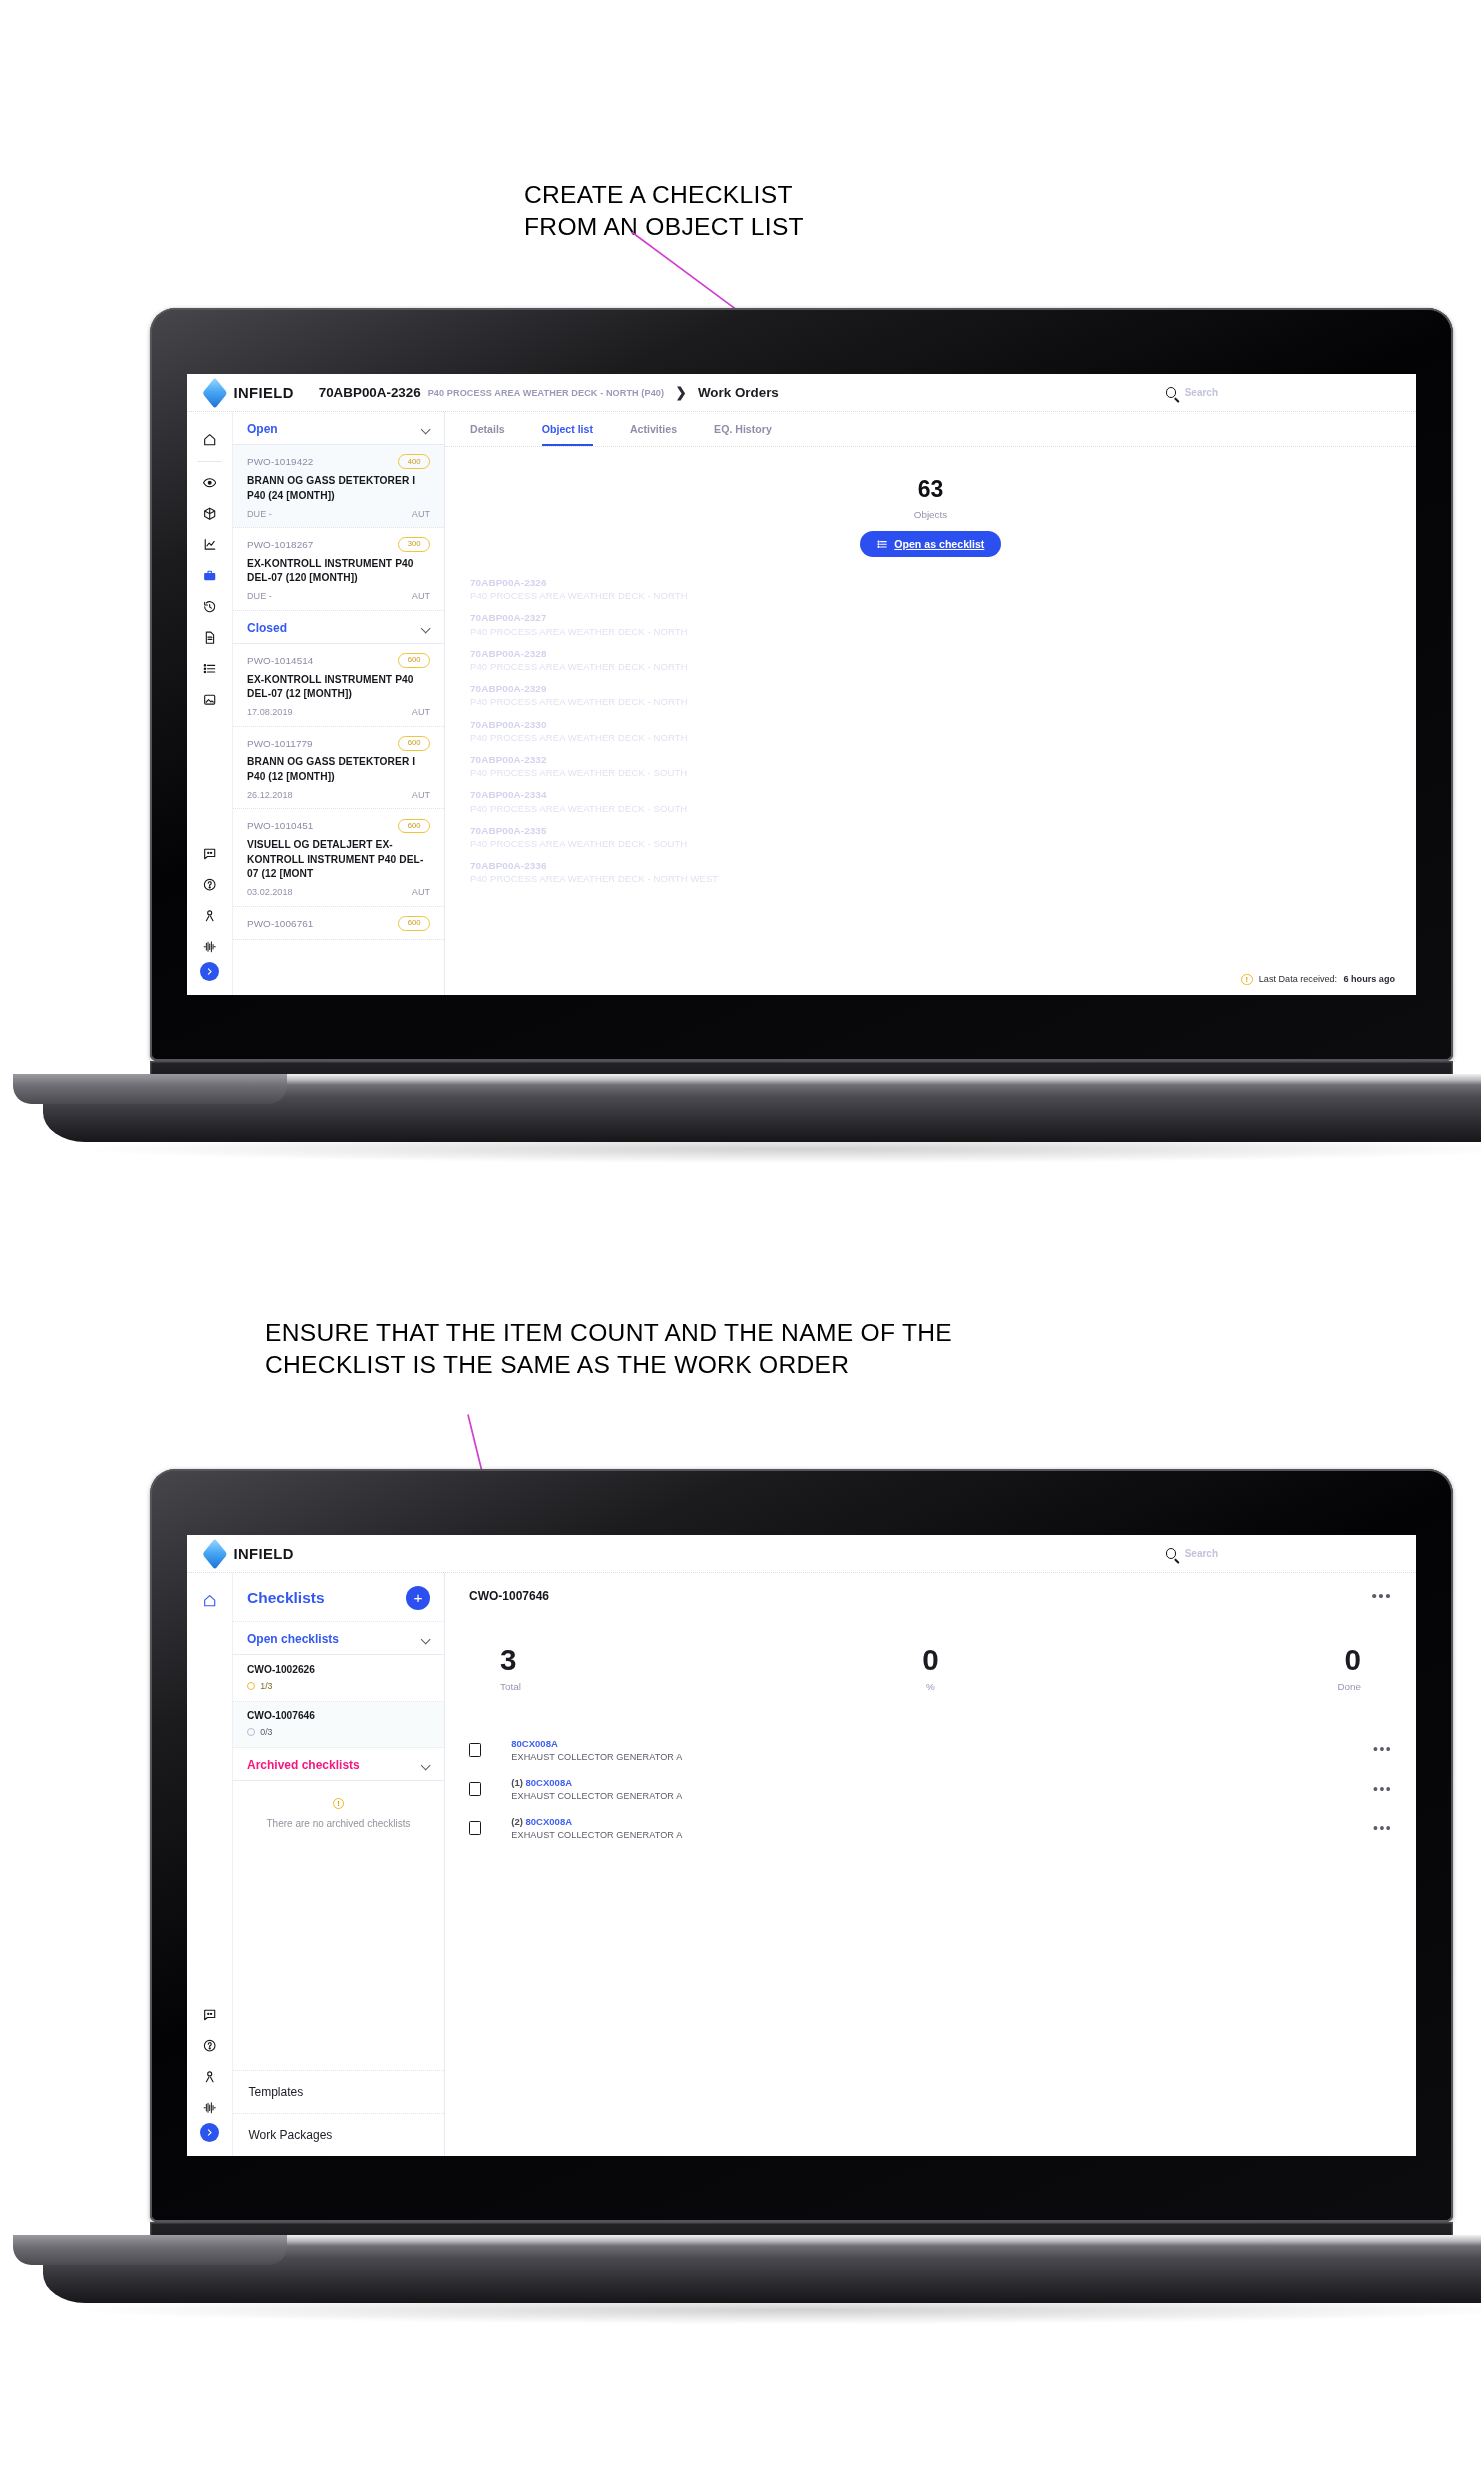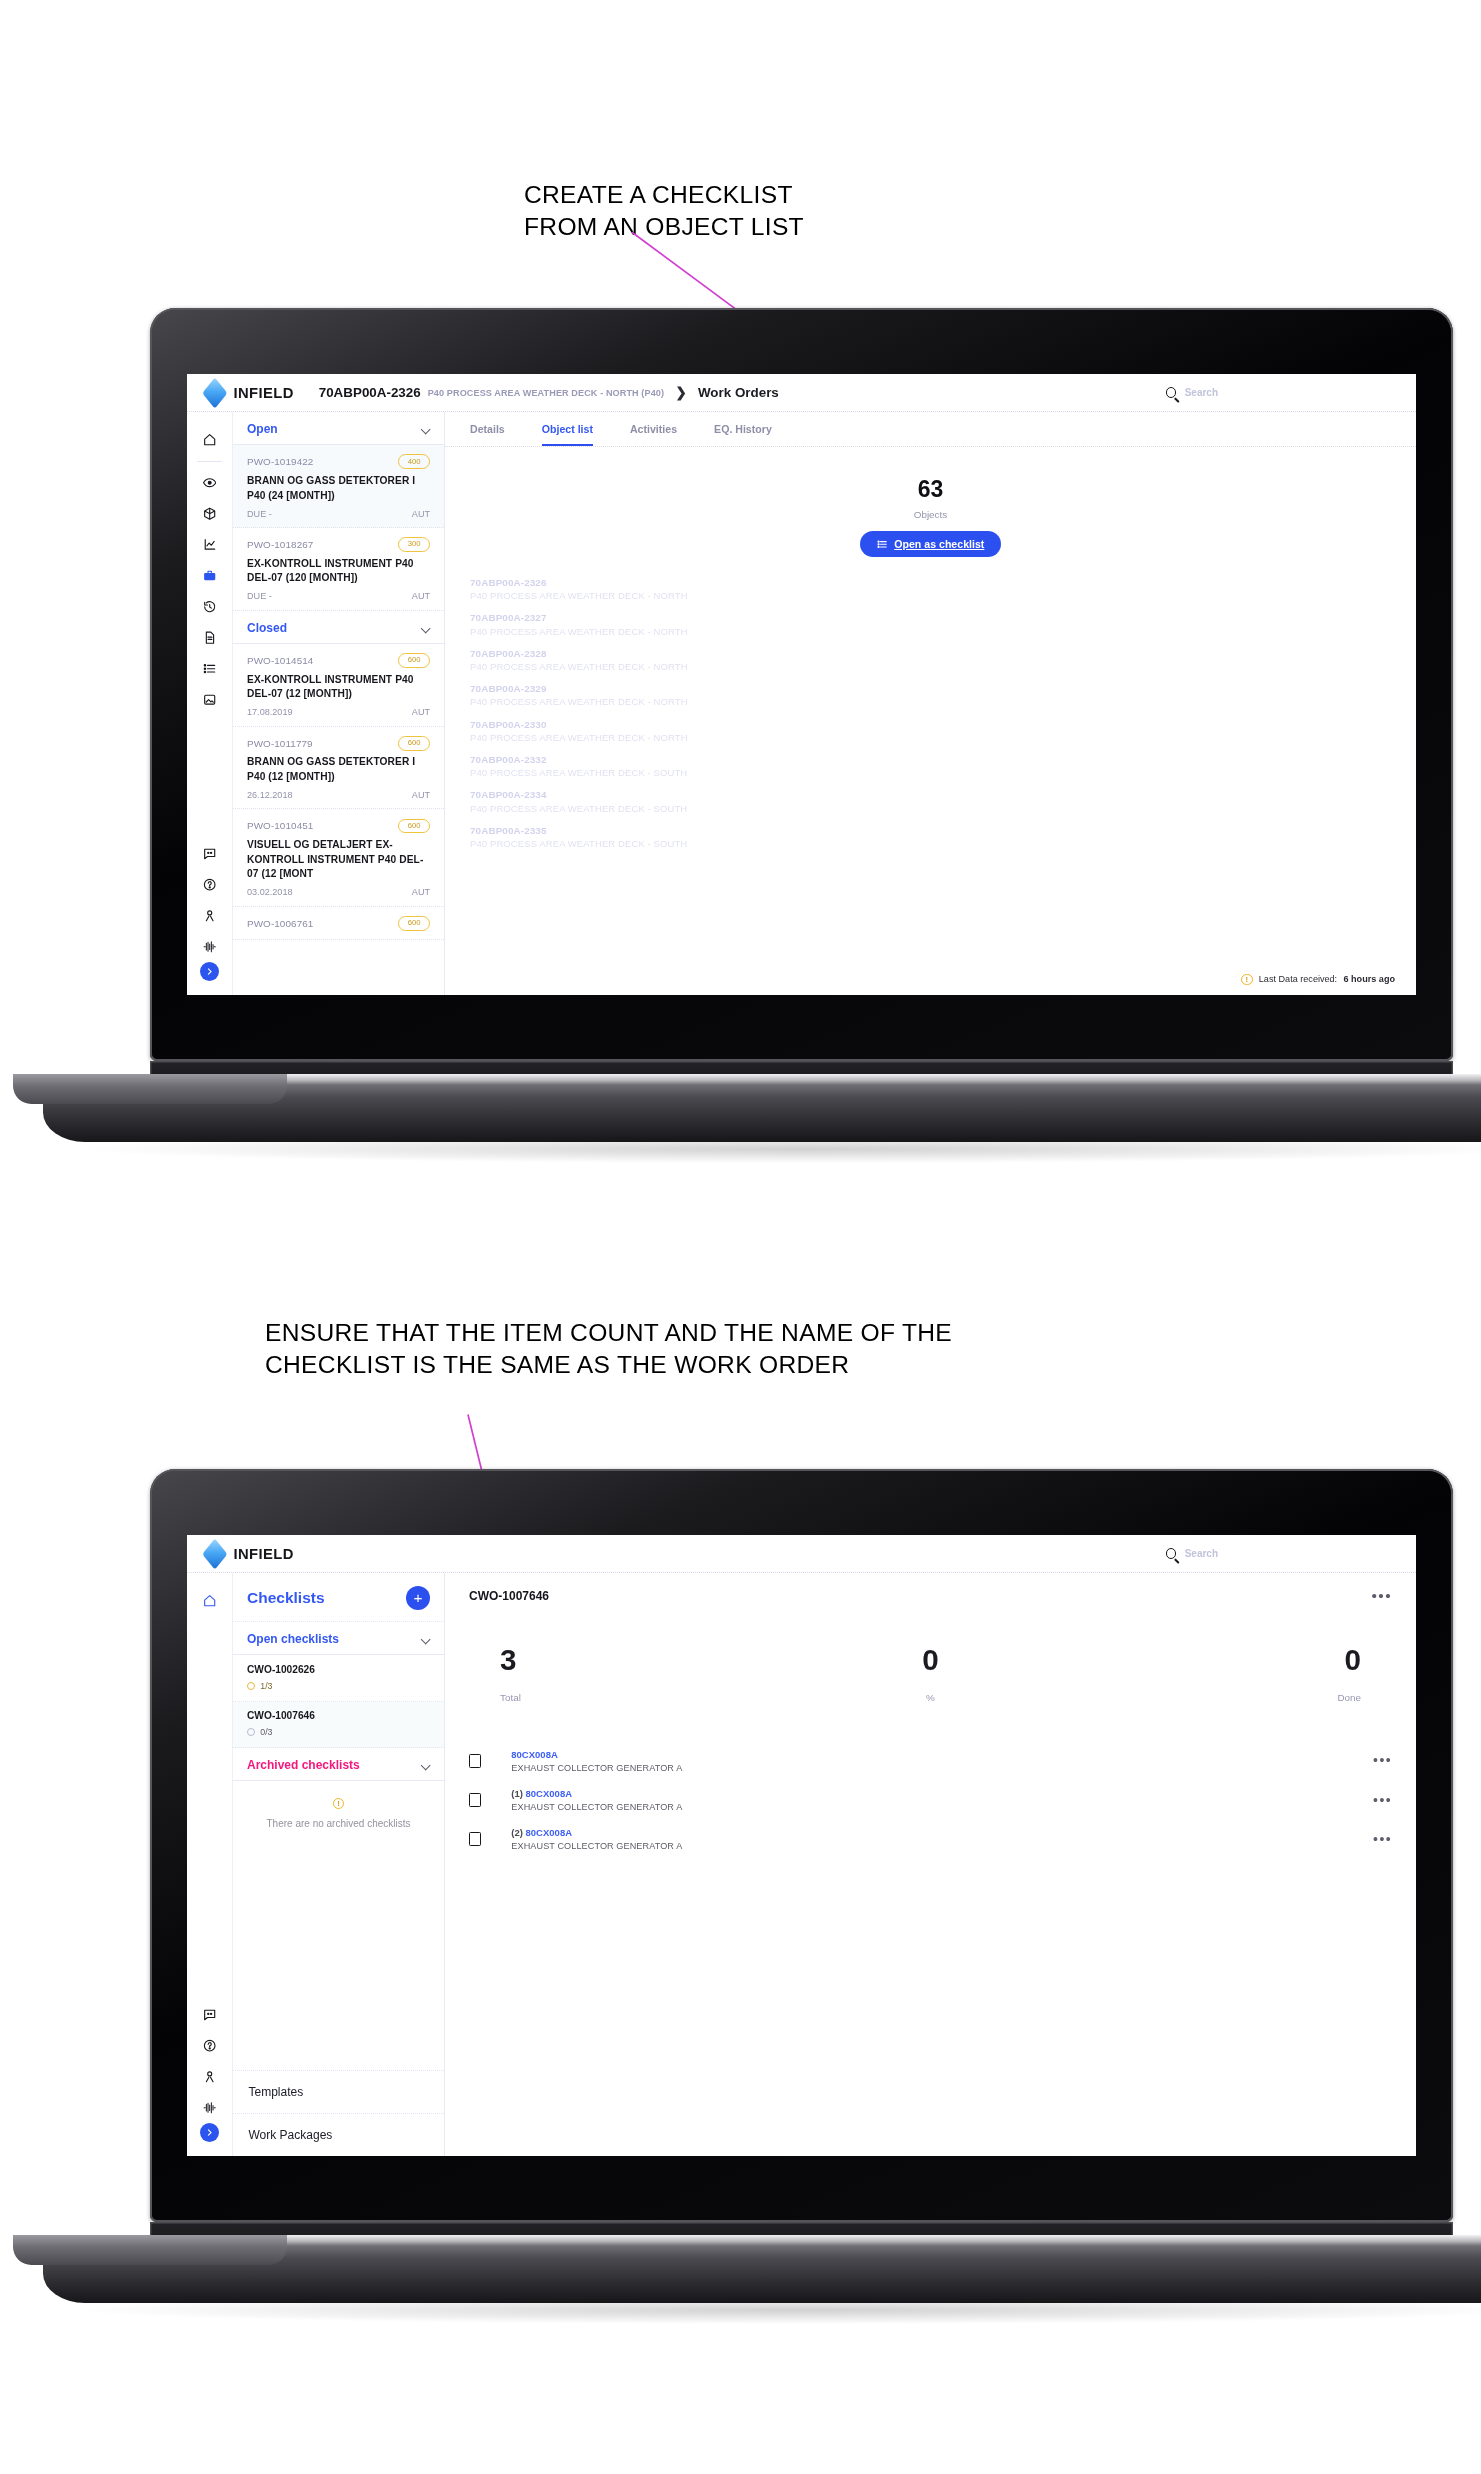--- a/index.html
+++ b/index.html
@@ -219,21 +219,21 @@
     display: flex; align-items: center; justify-content: space-between;
     padding: 15.5px 24px 0 24px;
   }
   .panel2-id { font-size: 12px; font-weight: 700; color: #15151b; }
   .dots { font-size: 15.5px; color: #5c5c6b; letter-spacing: 1.4px; line-height: .6; }
   .stats { display: flex; padding: 42px 24px 0 24px; }
   .stat { flex: 1; text-align: center; }
   .stat:first-child { text-align: left; padding-left: 31px; }
   .stat:last-child { text-align: right; padding-right: 31px; }
   .stat-num { font-size: 29.6px; font-weight: 700; color: #1b1b22; line-height: 1; }
-  .stat-lbl { font-size: 9.9px; color: #9797b2; margin-top: 18px; }
+  .stat-lbl { font-size: 9.9px; color: #9797b2; margin-top: 7px; }
   .items { padding: 39px 24px 0 24px; }
   .item { display: flex; align-items: center; padding: 7px 0 8.4px 0; gap: 19px; }
   .chk {
     width: 12px; height: 14px; border: 1.4px solid #16161c; border-radius: 1.4px;
     flex: none; margin-right: 11.3px;
   }
   .item-body { flex: 1 1 auto; }
   .item-code { font-size: 9.5px; font-weight: 700; color: #3c5ef5; }
   .item-code .pfx { color: #4a4a55; font-weight: 700; }
   .item-desc { font-size: 9.1px; color: #5c5c67; margin-top: 2.8px; letter-spacing: 0.1px; }
@@ -488,20 +488,24 @@
               <div class="obj-desc">P40 PROCESS AREA WEATHER DECK - SOUTH</div>
             </div>
             <div class="objrow">
               <div class="obj-code">70ABP00A-2334</div>
               <div class="obj-desc">P40 PROCESS AREA WEATHER DECK - SOUTH</div>
             </div>
             <div class="objrow">
               <div class="obj-code">70ABP00A-2335</div>
               <div class="obj-desc">P40 PROCESS AREA WEATHER DECK - SOUTH</div>
             </div>
+            <div class="objrow">
+              <div class="obj-code">70ABP00A-2336</div>
+              <div class="obj-desc">P40 PROCESS AREA WEATHER DECK - NORTH WEST</div>
+            </div>
           </div>
 
           <div class="statusbar">
             <div class="warn-ring">!</div>
             <span>Last Data received:</span>
             <b>6 hours ago</b>
           </div>
         </div>
       </div>
     </div>

